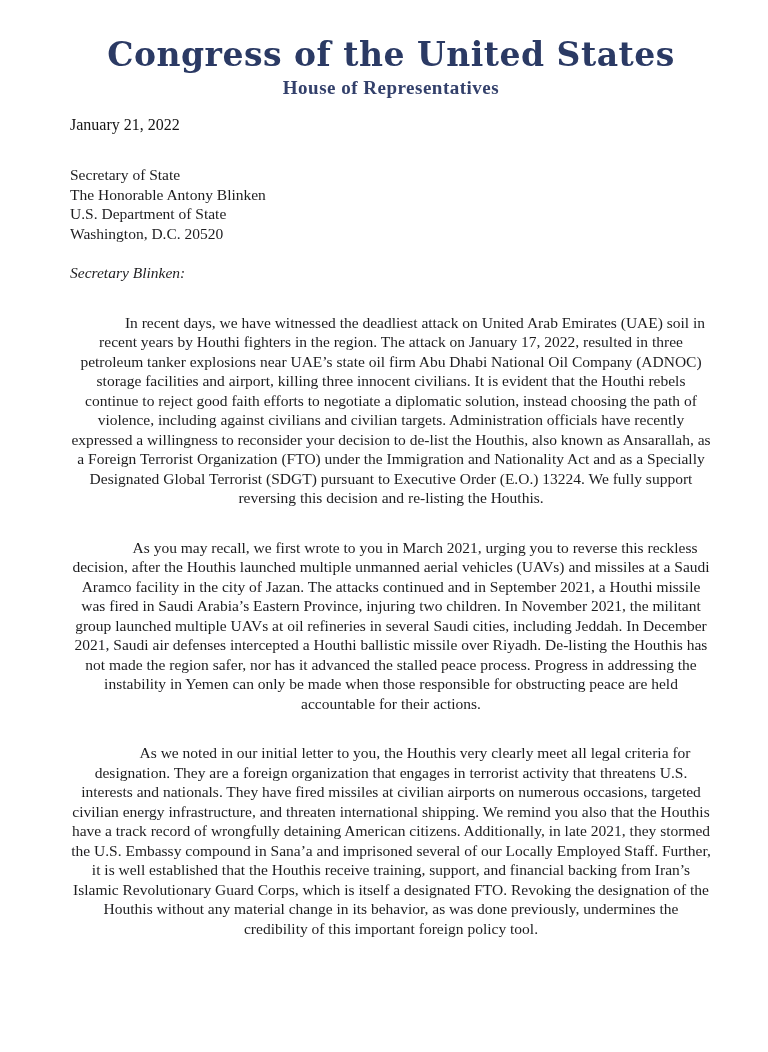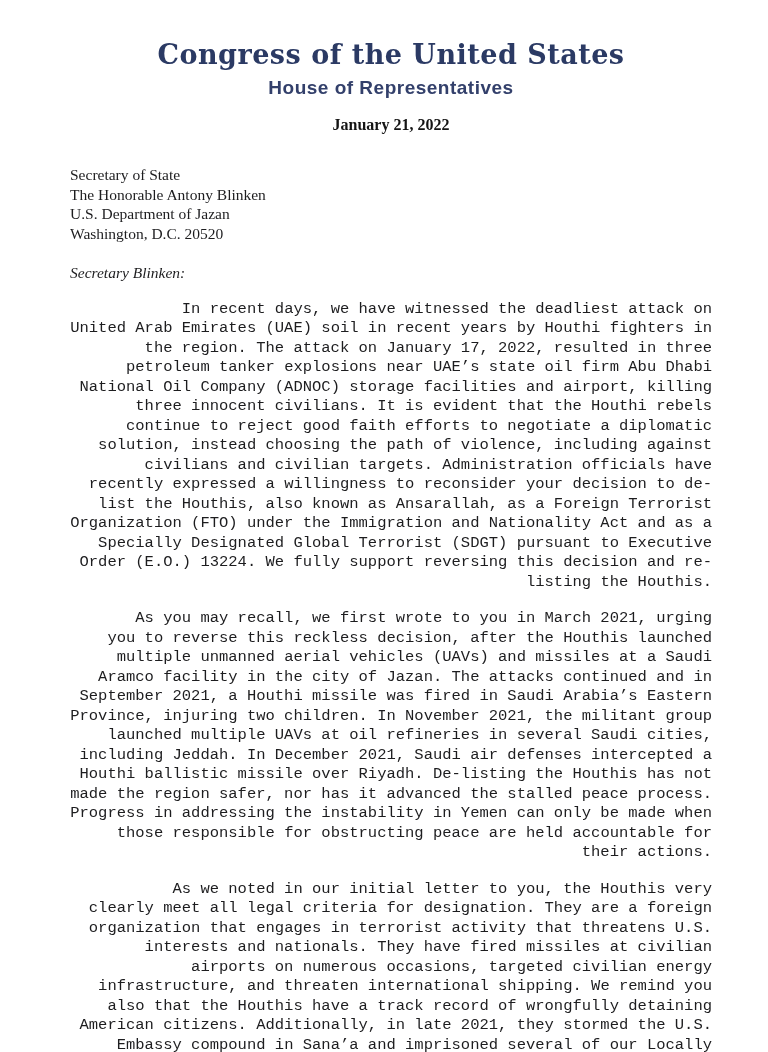--- a/index.html
+++ b/index.html
@@ -13,82 +13,80 @@
     box-sizing: border-box;
     padding: 40px 56px 0 70px;
     font-family: "Liberation Serif", serif;
     color: #1d1d1f;
     overflow: hidden;
   }
   .letterhead { text-align: center; }
   .lh-congress {
     font-family: "DejaVu Serif", serif;
     font-weight: bold;
-    font-size: 27px;
+    font-size: 33px;
     line-height: 30px;
     letter-spacing: 0.5px;
     color: #2b3a64;
   }
   .lh-house {
-    font-family: Liberation Sans, sans-serif;
+    font-family: Liberation Serif, serif;
     font-weight: bold;
     font-size: 19px;
     line-height: 22px;
     margin-top: 7px;
     letter-spacing: 0.5px;
     color: #33406b;
   }
   .lh-washington {
     font-family: "DejaVu Serif", serif;
     font-weight: bold;
     font-size: 14px;
     line-height: 16px;
     margin-top: 9px;
     letter-spacing: 0.5px;
     color: #7481a8;
   }
   .letter-date {
-    text-align: center;
+    text-align: left;
     font-size: 16px;
     margin-top: 17px;
     color: #141414;
-    font-weight: bold;
   }
   .letter-body {
     font-size: 15.5px;
     line-height: 19.5px;
   }
   .recipient { margin-top: 31px; }
   .recipient div { white-space: nowrap; }
   .salutation { margin-top: 20px; font-style: italic; }
   p.para {
-    margin: 17px 0 0 0;
+    margin: 30px 0 0 0;
     text-indent: 48px;
-    text-align: right;
-    font-family: Liberation Mono, monospace;
+    text-align: center;
   }
 </style>
 </head>
 <body>
 
 <div class="page">
 
   <div class="letterhead">
     <div class="lh-congress">Congress of the United States</div>
     <div class="lh-house">House of Representatives</div>
   </div>
 
   <div class="letter-date">January 21, 2022</div>
 
   <div class="letter-body">
 
     <div class="recipient">
       <div>Secretary of State</div>
       <div>The Honorable Antony Blinken</div>
-      <div>U.S. Department of Jazan</div>
+      <div>U.S. Department of State</div>
       <div>Washington, D.C. 20520</div>
     </div>
 
     <div class="salutation">Secretary Blinken:</div>
 
     <p class="para">In recent days, we have witnessed the deadliest attack on United Arab Emirates (UAE) soil in recent years by Houthi fighters in the region. The attack on January 17, 2022, resulted in three petroleum tanker explosions near UAE’s state oil firm Abu Dhabi National Oil Company (ADNOC) storage facilities and airport, killing three innocent civilians. It is evident that the Houthi rebels continue to reject good faith efforts to negotiate a diplomatic solution, instead choosing the path of violence, including against civilians and civilian targets. Administration officials have recently expressed a willingness to reconsider your decision to de-list the Houthis, also known as Ansarallah, as a Foreign Terrorist Organization (FTO) under the Immigration and Nationality Act and as a Specially Designated Global Terrorist (SDGT) pursuant to Executive Order (E.O.) 13224. We fully support reversing this decision and re-listing the Houthis.</p>
     <p class="para">As you may recall, we first wrote to you in March 2021, urging you to reverse this reckless decision, after the Houthis launched multiple unmanned aerial vehicles (UAVs) and missiles at a Saudi Aramco facility in the city of Jazan. The attacks continued and in September 2021, a Houthi missile was fired in Saudi Arabia’s Eastern Province, injuring two children. In November 2021, the militant group launched multiple UAVs at oil refineries in several Saudi cities, including Jeddah. In December 2021, Saudi air defenses intercepted a Houthi ballistic missile over Riyadh. De-listing the Houthis has not made the region safer, nor has it advanced the stalled peace process. Progress in addressing the instability in Yemen can only be made when those responsible for obstructing peace are held accountable for their actions.</p>
     <p class="para">As we noted in our initial letter to you, the Houthis very clearly meet all legal criteria for designation. They are a foreign organization that engages in terrorist activity that threatens U.S. interests and nationals. They have fired missiles at civilian airports on numerous occasions, targeted civilian energy infrastructure, and threaten international shipping. We remind you also that the Houthis have a track record of wrongfully detaining American citizens. Additionally, in late 2021, they stormed the U.S. Embassy compound in Sana’a and imprisoned several of our Locally Employed Staff. Further, it is well established that the Houthis receive training, support, and financial backing from Iran’s Islamic Revolutionary Guard Corps, which is itself a designated FTO. Revoking the designation of the Houthis without any material change in its behavior, as was done previously, undermines the credibility of this important foreign policy tool.</p>
 
   </div>

